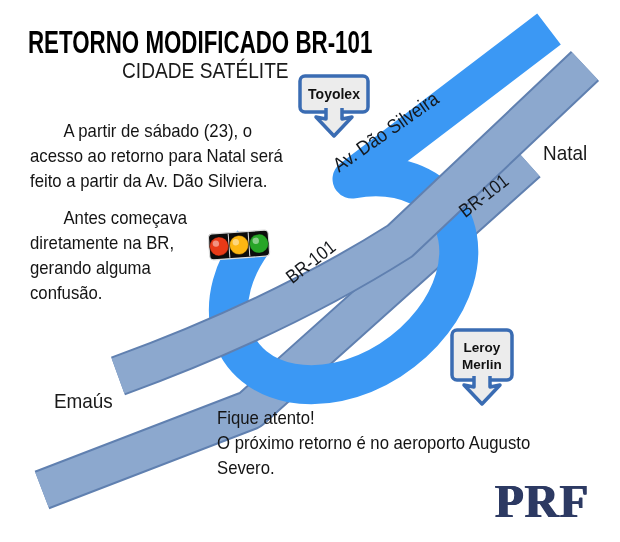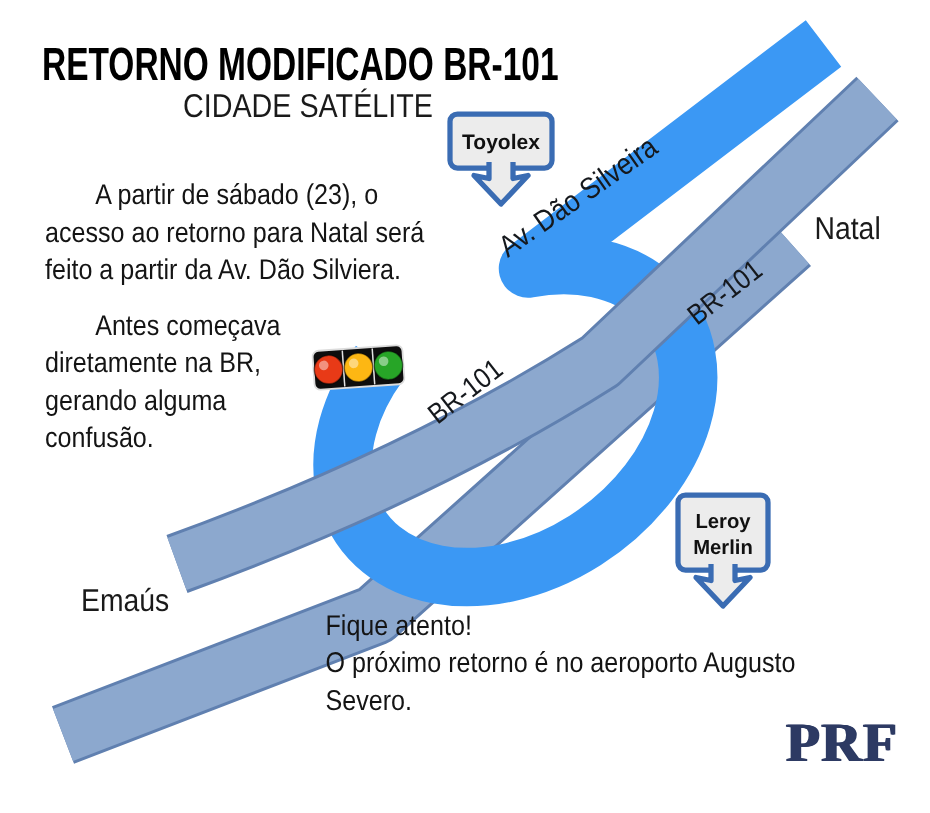--- a/index.html
+++ b/index.html
@@ -30,22 +30,22 @@
   .emaus{left:54px;top:389px;}
   .roadlabel{
     position:absolute;z-index:3;font-size:20px;color:#15181c;white-space:nowrap;
     transform-origin:center center;
   }
   .lab-avenue{left:386px;top:132px;transform:translate(-50%,-50%) rotate(-35deg) scaleX(.88);}
   .lab-br101-w{left:311px;top:262px;font-size:19px;transform:translate(-50%,-50%) rotate(-38deg) scaleX(.88);}
   .lab-br101-e{left:484px;top:196px;font-size:19px;transform:translate(-50%,-50%) rotate(-38deg) scaleX(.88);}
   .prf{
     left:495px;top:474px;font-family:"Liberation Serif","DejaVu Serif",serif;
-    font-size:37px;font-weight:900;letter-spacing:1px;color:#2d3a63;
-    text-shadow:0.7px 0 0 #2d3a63,-0.7px 0 0 #2d3a63;white-space:nowrap;margin-left:29px;
+    font-size:47px;font-weight:900;letter-spacing:1px;color:#2d3a63;
+    text-shadow:0.7px 0 0 #2d3a63,-0.7px 0 0 #2d3a63;white-space:nowrap;
   }
   .signtext{font-family:"Liberation Sans","DejaVu Sans",sans-serif;font-weight:bold;fill:#111;}
 </style>
 </head>
 <body>
 
 <div id="stage">
 
   <svg id="roads" width="620" height="542" viewBox="0 0 620 542">
 

